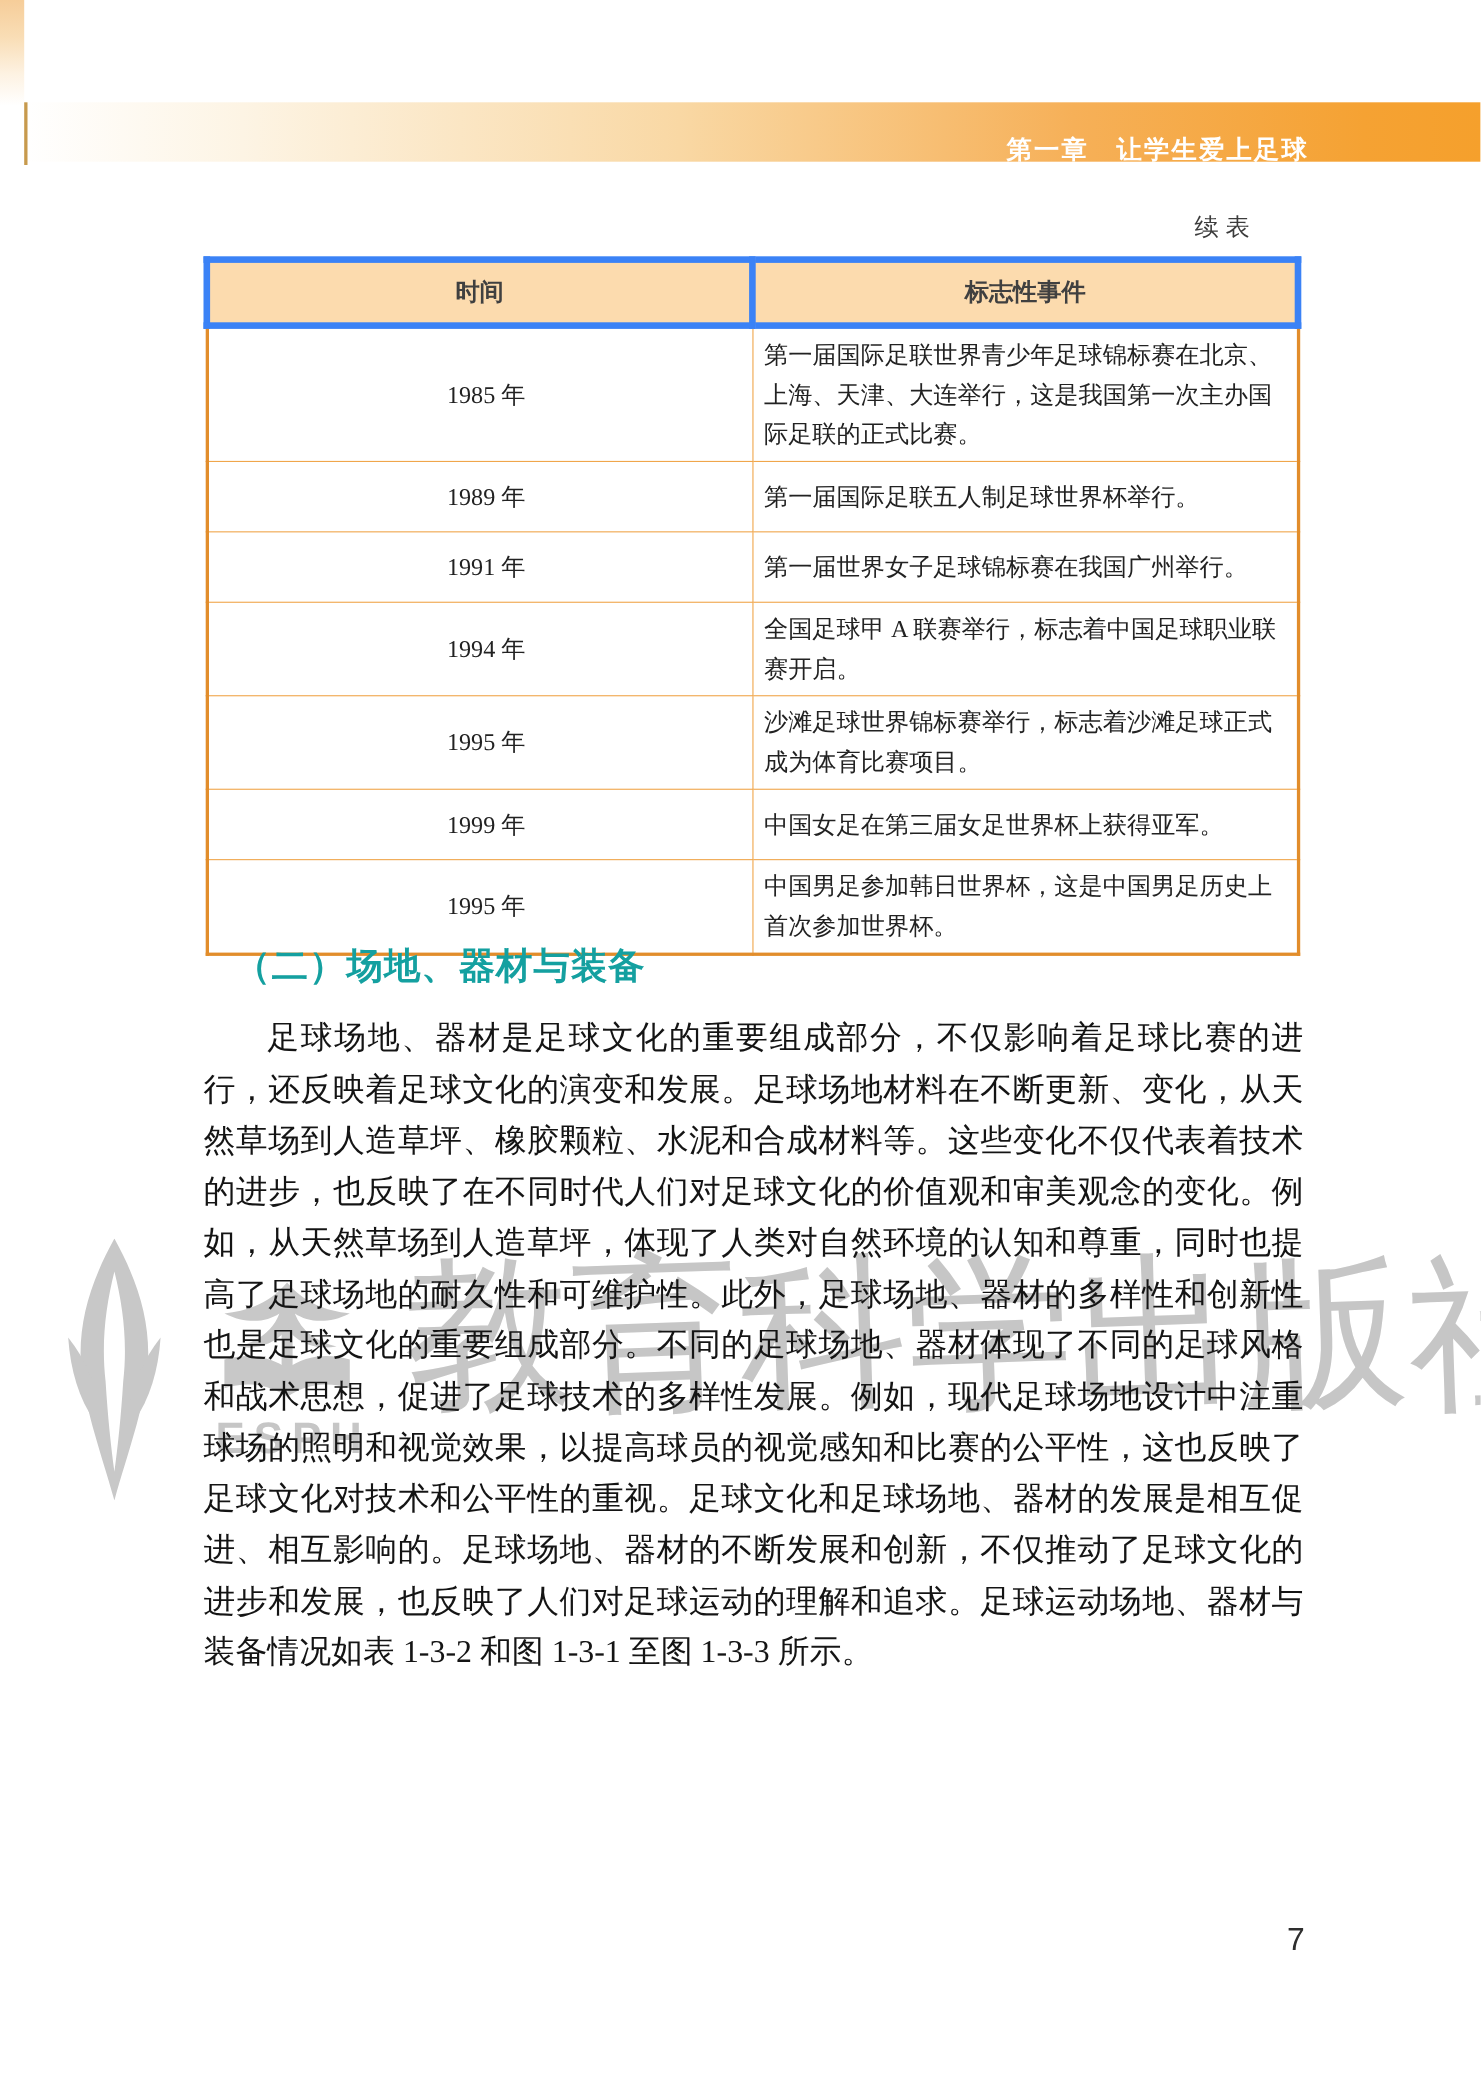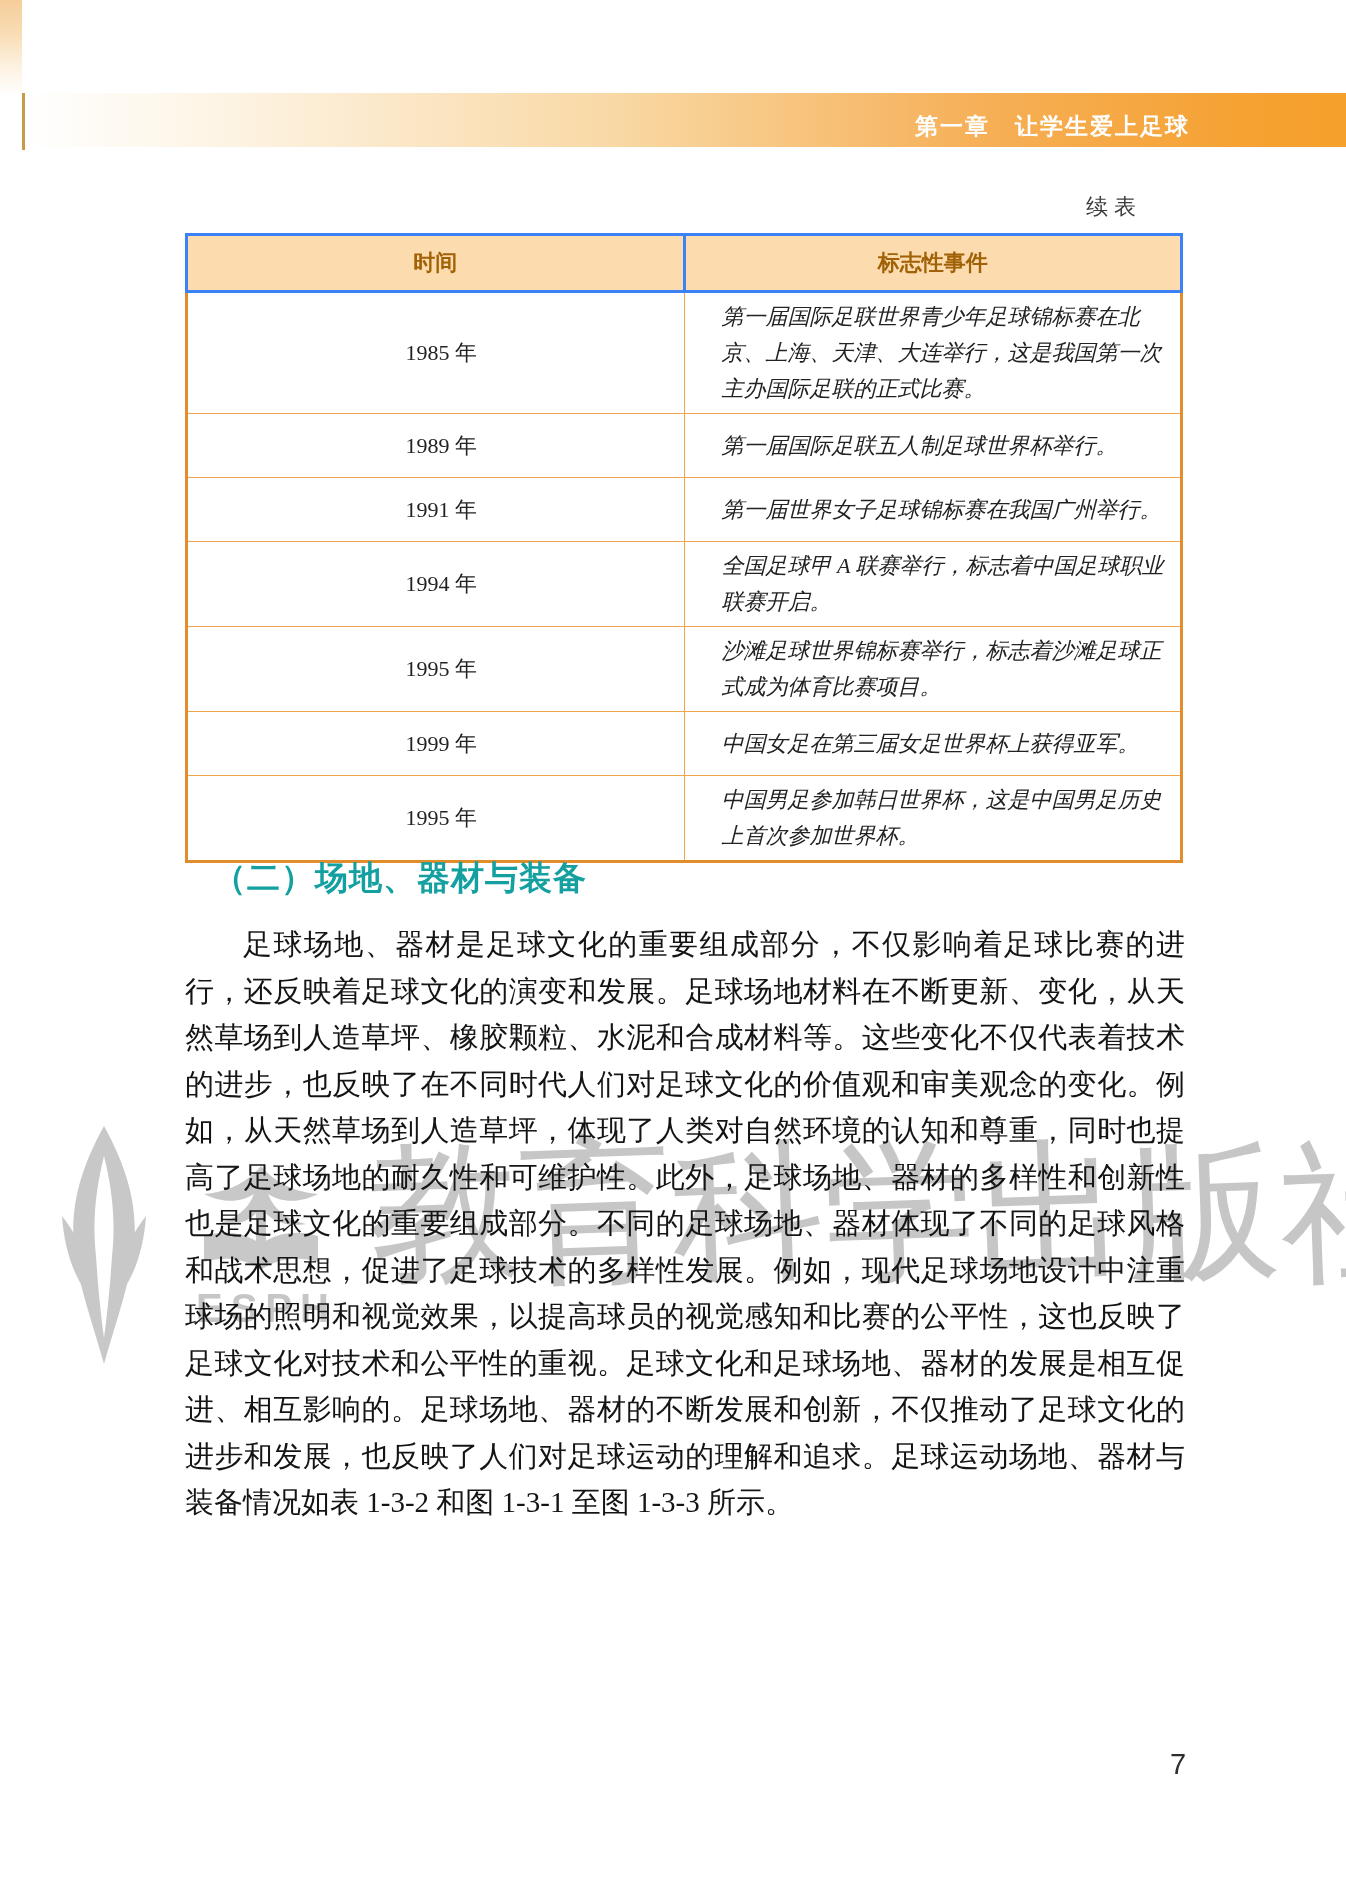--- a/index.html
+++ b/index.html
@@ -13,45 +13,45 @@
     background:linear-gradient(180deg,#f6cd99 0%,#f9ddb5 35%,#fdf2e2 70%,#ffffff 100%);
   }
   .chapter-bar{
     position:absolute;left:22px;top:93px;width:1324px;height:54px;
     background:linear-gradient(90deg,#ffffff 0%,#fdf4e4 15%,#f9d8a4 45%,#f6b058 72%,#f5a233 92%,#f5a02c 100%);
   }
   .chapter-bar-accent{
     position:absolute;left:22px;top:93px;width:3px;height:57px;background:#c79a4d;
   }
   .chapter-title{
-    position:absolute;right:156px;top:6px;height:54px;line-height:55px;
+    position:absolute;right:156px;top:16px;height:54px;line-height:55px;
     color:#ffffff;font-family:"Liberation Sans","DejaVu Sans",sans-serif;
     font-weight:bold;font-size:23px;letter-spacing:2px;
   }
   
   .continued-label{
     position:absolute;right:204px;top:192px;font-size:22px;color:#3c3c3c;
     font-family:Liberation Sans, sans-serif;letter-spacing:6px;
   }
   
   .milestones{
     position:absolute;left:185px;top:233px;width:998px;z-index:2;
     border-collapse:collapse;table-layout:fixed;
     border:3px solid #e28d2b;background:transparent;
   }
   .milestones th{
-    background:#fcdbae;border:3px solid #3b82f6;
+    background:#fcdbae;border:6px solid #3b82f6;
     height:52px;font-family:"Liberation Sans","DejaVu Sans",sans-serif;
-    font-weight:bold;font-size:22px;color:#a16207;text-align:center;margin-left:40px;
+    font-weight:bold;font-size:22px;color:#404040;text-align:center;margin-left:40px;
   }
   .milestones td{
     border:1px solid #f0a64b;font-size:22px;color:#222222;background:transparent;
   }
   .milestones td.time-cell{text-align:center;width:262px;padding-left:12px;}
-  .milestones td.event-cell{padding:6px 14px 6px 37px;line-height:36px;text-align:left;font-style:italic;}
+  .milestones td.event-cell{padding:6px 14px 6px 10px;line-height:36px;text-align:left;}
   .milestones tr.single td{height:51px;}
   .milestones tr.double td{height:88px;}
   
   .section-heading{
     position:absolute;left:213px;top:856px;z-index:2;
     font-family:"Liberation Sans","DejaVu Sans",sans-serif;font-weight:bold;
     font-size:33px;color:#14a0a0;letter-spacing:1px;
   }
   .body-paragraph{
     position:absolute;left:185px;top:921px;width:1000px;z-index:2;

